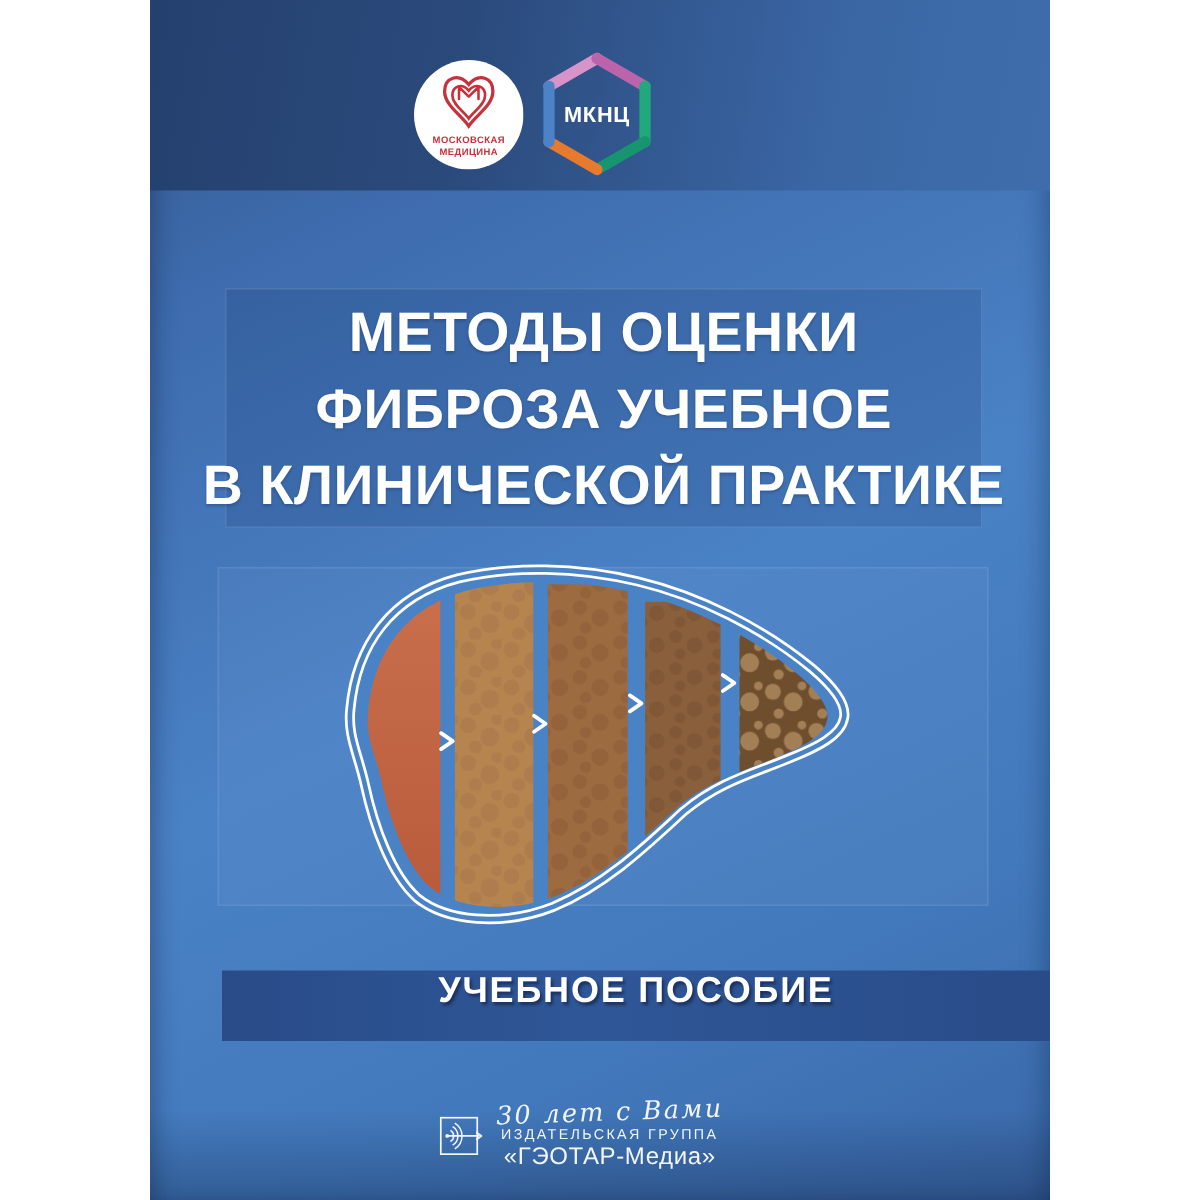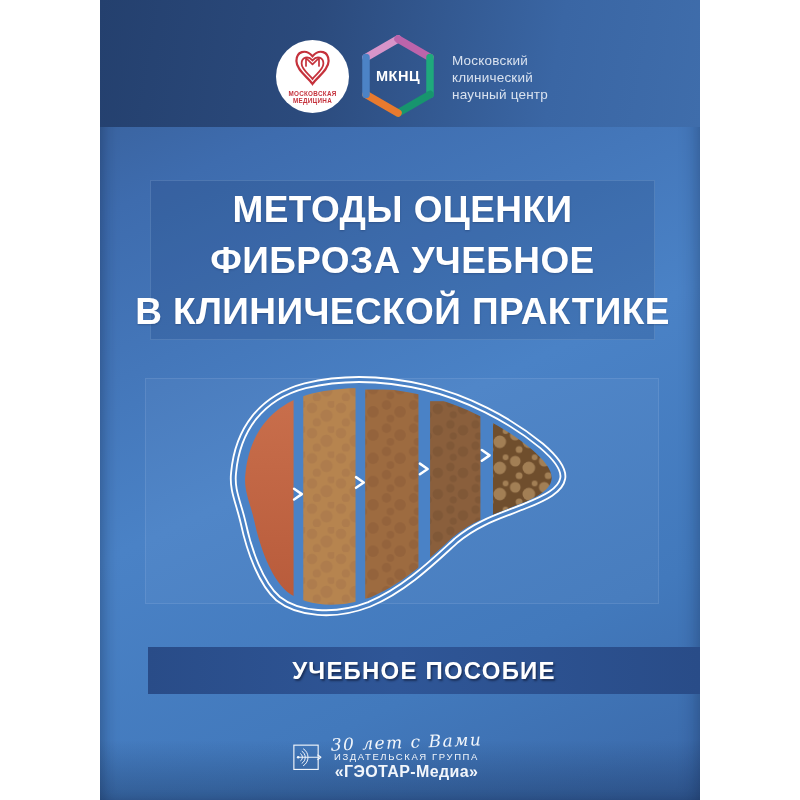--- a/index.html
+++ b/index.html
@@ -27,54 +27,54 @@
     position:absolute;left:352px;top:52px;color:#d9e2ef;
     font-size:13.5px;line-height:17px;font-weight:500;letter-spacing:.2px;
   }
   .authors-band{
     position:absolute;top:127px;left:0;right:0;height:44px;
     background:linear-gradient(90deg,#4a80c0,#548cca 45%,#4a7fbe);
     display:flex;align-items:center;justify-content:center;
     color:#f4f8fc;font-size:20px;font-weight:500;letter-spacing:.2px;white-space:nowrap;
   }
   .title-box{
-    position:absolute;left:50px;top:180px;width:505px;height:160px;box-sizing:border-box;
+    position:absolute;left:50px;top:192px;width:505px;height:160px;box-sizing:border-box;
     background:rgba(16,44,96,.16);border:1px solid rgba(170,205,240,.20);
     display:flex;flex-direction:column;justify-content:center;align-items:center;
   }
   .title-line{
     color:#ffffff;font-size:37px;font-weight:700;line-height:51px;letter-spacing:.4px;
     white-space:nowrap;text-shadow:0 1px 2px rgba(10,25,55,.25);
   }
   .liver-frame{
     position:absolute;left:45px;top:378px;width:514px;height:226px;box-sizing:border-box;
     border:1px solid rgba(200,220,245,.13);background:rgba(255,255,255,.035);
   }
   .liver-svg{position:absolute;left:118px;top:376px;width:368px;height:242px;}
   .edu-band{
     position:absolute;left:0;right:0;top:647px;height:47px;
     background:linear-gradient(90deg,#294c88,#2f5697 45%,#294c88);
-    display:flex;align-items:center;justify-content:center;margin-left:48px;
+    display:flex;justify-content:center;margin-left:48px;
   }
   .edu-band span{
     color:#ffffff;font-size:24px;font-weight:700;letter-spacing:1.2px;
     text-shadow:1.5px 2px 2px rgba(12,22,48,.55);
   }
   .publisher{
     position:absolute;left:287px;top:734px;transform:translateX(-50%);
     display:flex;align-items:center;gap:9px;color:#f2f6fb;z-index:7;
   }
   .pub-icon{width:30px;height:30px;flex:none;}
   .pub-text{display:flex;flex-direction:column;align-items:center;}
   .pub-script{
     font-family:"DejaVu Serif",serif;font-style:italic;font-size:17px;
     letter-spacing:1.5px;line-height:17px;transform:rotate(-2deg);white-space:nowrap;
   }
   .pub-group{font-size:9.5px;font-weight:400;letter-spacing:1.6px;line-height:12px;white-space:nowrap;}
-  .pub-name{font-size:16px;font-weight:700;letter-spacing:.4px;line-height:18px;white-space:nowrap;}
+  .pub-name{font-size:16px;font-weight:400;letter-spacing:.4px;line-height:18px;white-space:nowrap;}
 </style>
 </head>
 <body>
 
 <div class="page">
   <div class="cover">
 
     <div class="top-band">
 
       <svg class="mosmed" viewBox="0 0 73 73">
@@ -93,25 +93,20 @@
           <line x1="11" y1="24.5" x2="43" y2="6" stroke="#d794c9"></line>
           <line x1="43" y1="6" x2="75" y2="24.5" stroke="#bc64ab"></line>
           <line x1="75" y1="24.5" x2="75" y2="61.5" stroke="#1fa97c"></line>
           <line x1="75" y1="61.5" x2="43" y2="80" stroke="#17956e"></line>
           <line x1="43" y1="80" x2="11" y2="61.5" stroke="#e87a2e"></line>
           <line x1="11" y1="61.5" x2="11" y2="24.5" stroke="#4c83c6"></line>
         </g>
         <text x="43" y="48" text-anchor="middle" font-size="14.5" font-weight="bold" fill="#ffffff" letter-spacing=".5">МКНЦ</text>
       </svg>
 
-      <div class="org-name">
-        <div>Московский</div>
-        <div>клинический</div>
-        <div>научный центр</div>
-      </div>
     </div>
 
 
     <div class="title-box">
       <div class="title-line">МЕТОДЫ ОЦЕНКИ</div>
       <div class="title-line">ФИБРОЗА УЧЕБНОЕ</div>
       <div class="title-line">В КЛИНИЧЕСКОЙ ПРАКТИКЕ</div>
     </div>
 
     <div class="liver-frame"></div>

